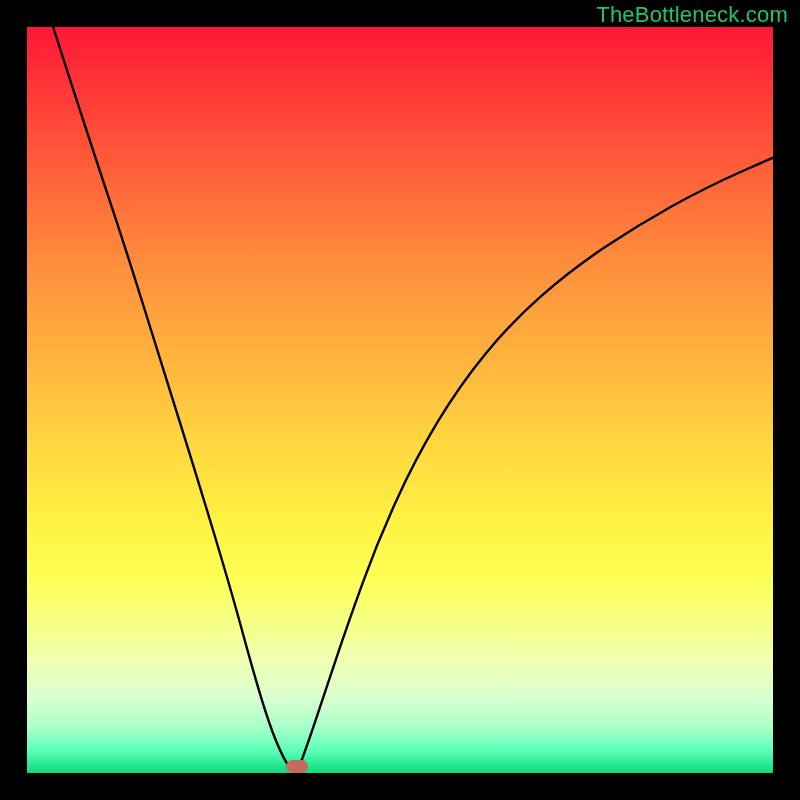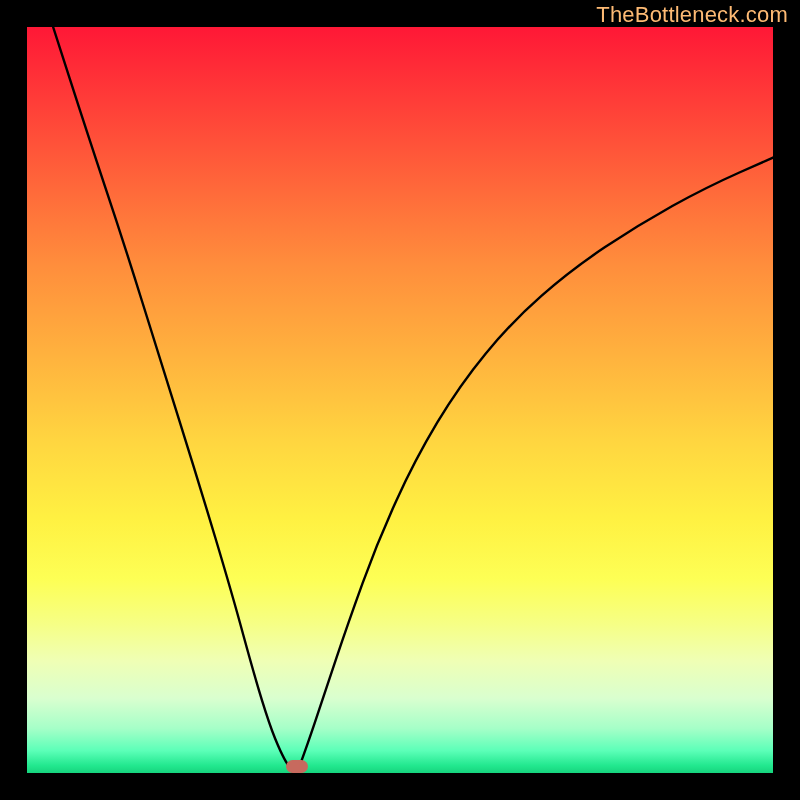--- a/index.html
+++ b/index.html
@@ -40,21 +40,21 @@
       #a6ffc8 94%,
       #5cffb8 97%,
       #22e88f 99%,
       #16d47d 100%
     );
   }
   .watermark {
     position: absolute;
     top: 2px;
     right: 12px;
-    color: #fdba74;
+    color: #22c55e;
     font-size: 22px;
     font-weight: 500;
     letter-spacing: 0.2px;
     user-select: none;
   }
   svg.curve {
     position: absolute;
     top: 0;
     left: 0;
     width: 746px;

